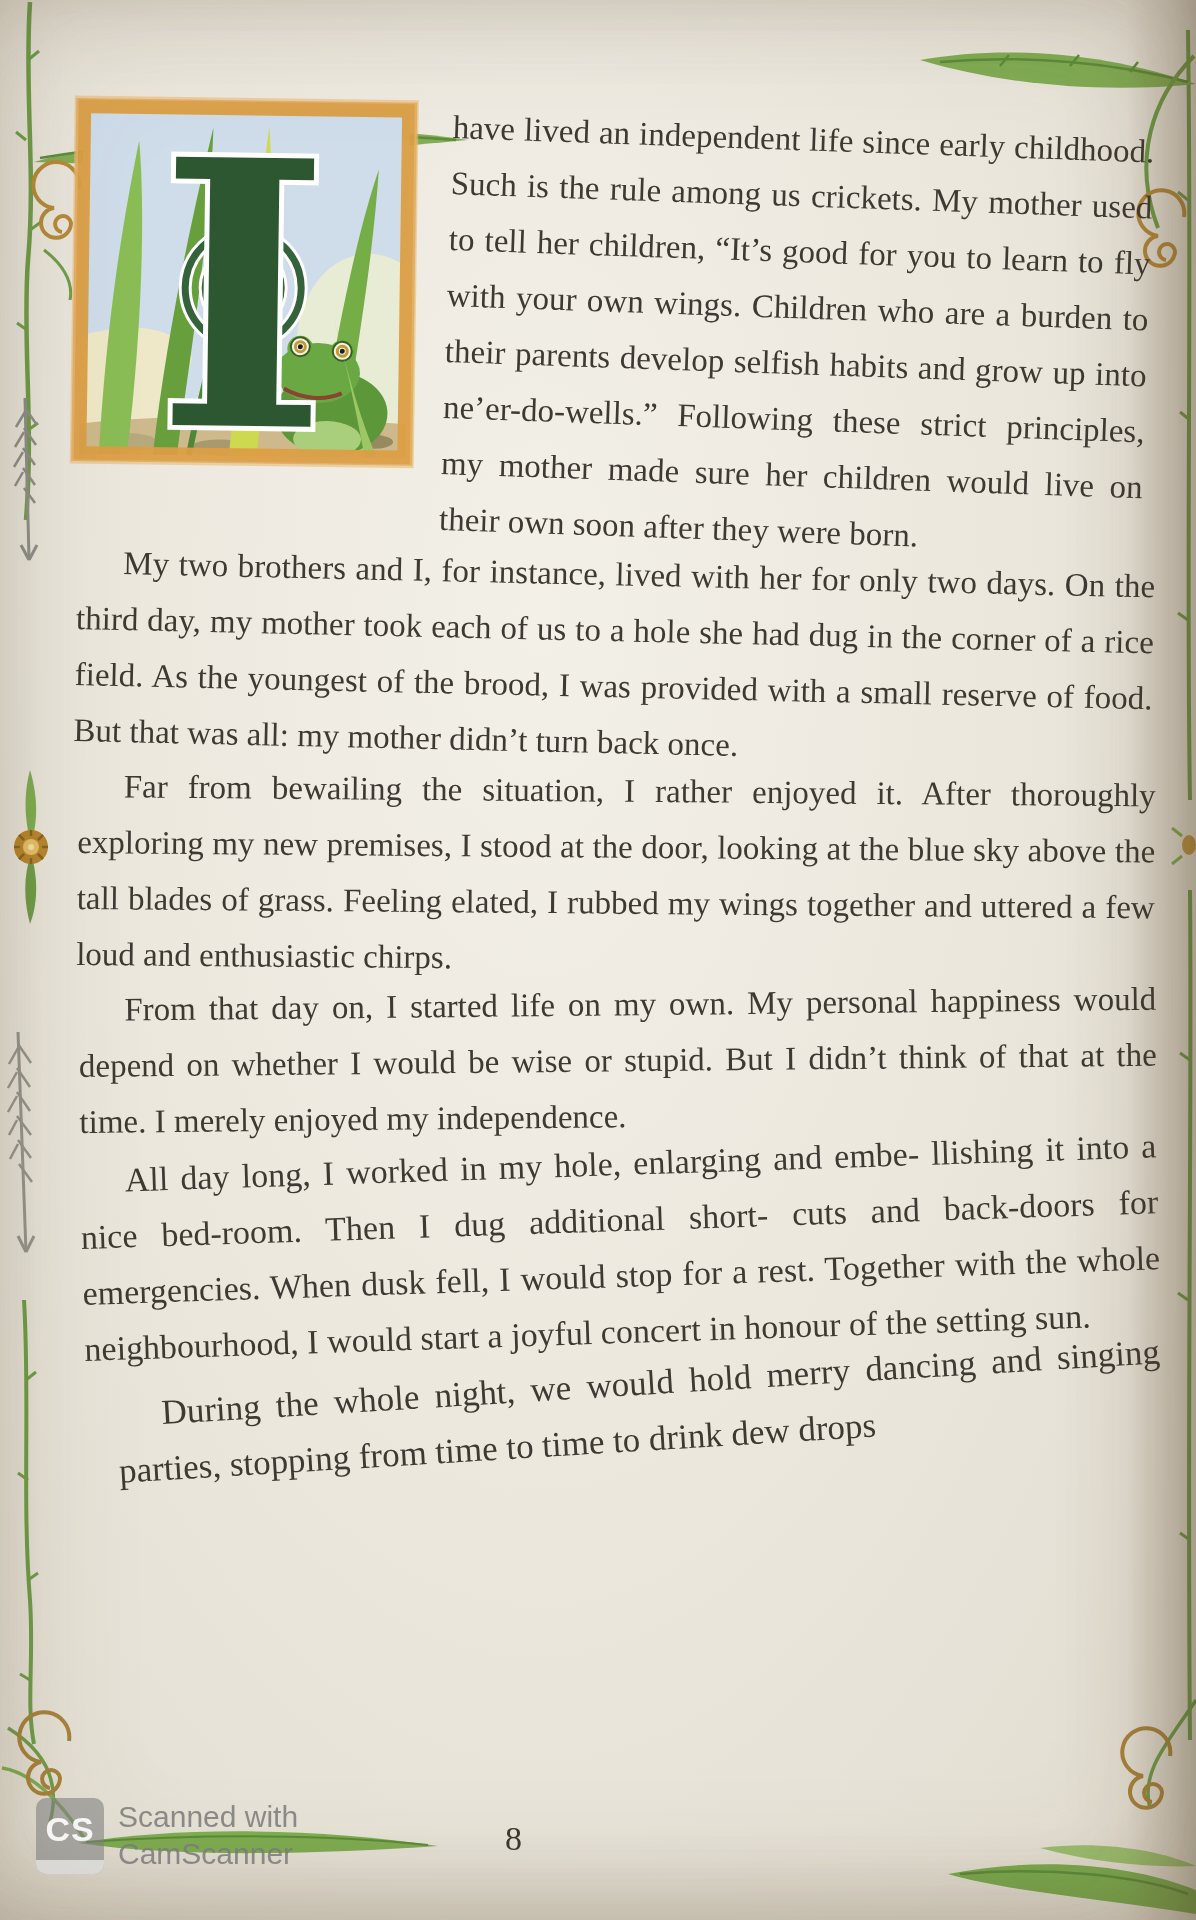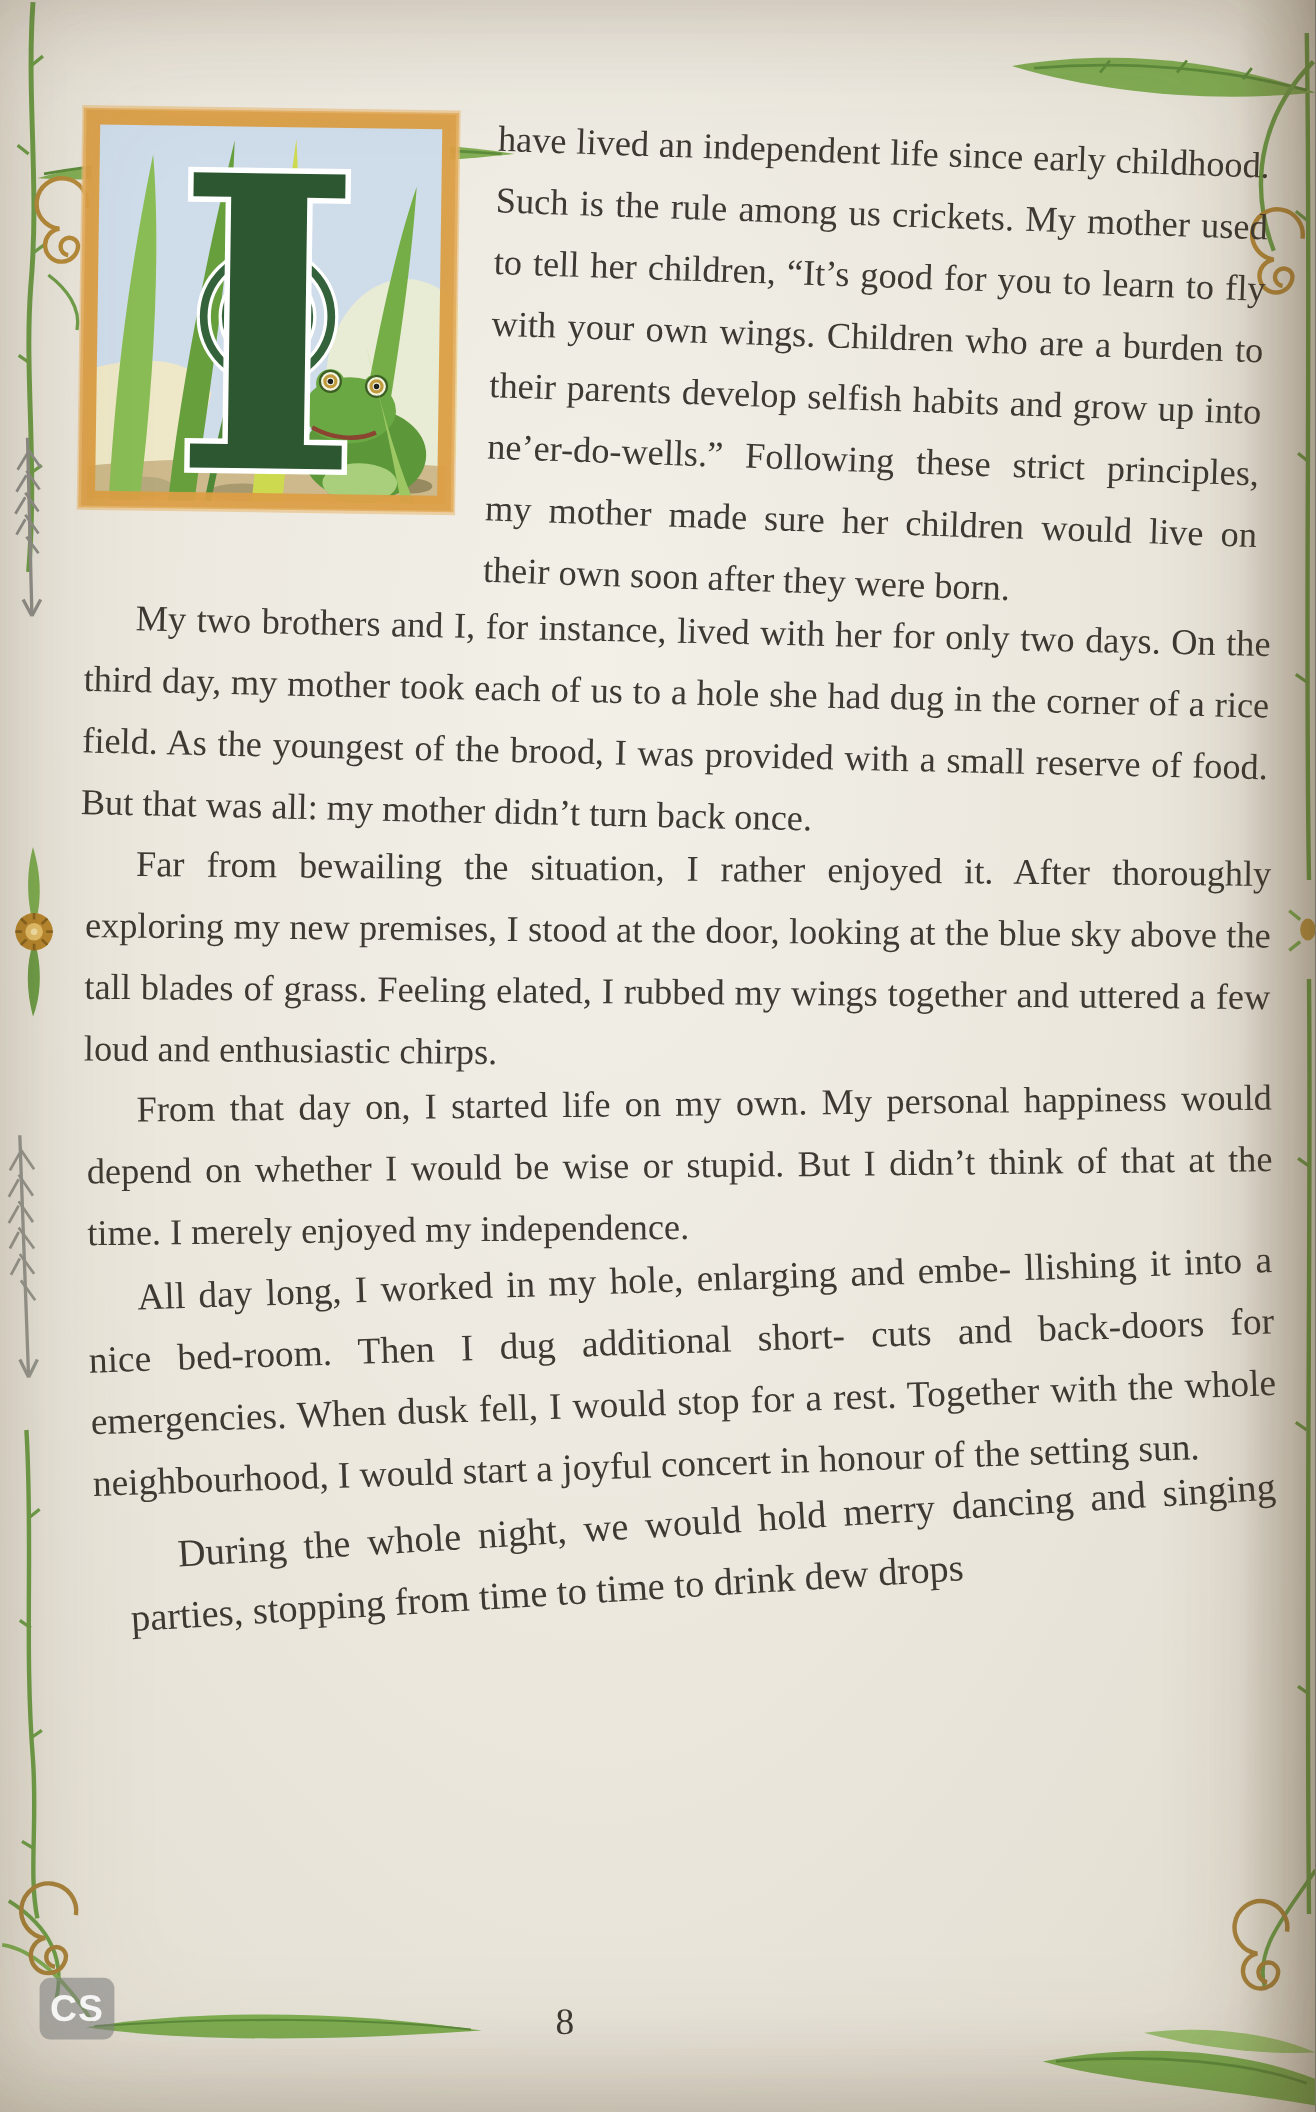--- a/index.html
+++ b/index.html
@@ -35,22 +35,22 @@
   }
   .page-number{
     position:absolute;left:505px;top:1820px;font-size:34px;color:#3e3a33;
     font-family:"Liberation Serif", serif;
   }
   .watermark{
     position:absolute;left:36px;top:1798px;display:flex;align-items:flex-start;gap:14px;
     font-family:"Liberation Sans", sans-serif;z-index:5;
   }
   .wm-logo{
-    width:68px;height:56px;border-radius:10px;overflow:hidden;
-    background:rgba(126,126,126,.58);display:flex;flex-direction:row;
+    width:68px;height:76px;border-radius:10px;overflow:hidden;
+    background:rgba(126,126,126,.58);display:flex;flex-direction:column;
   }
   .wm-cs{
     flex:1;display:flex;align-items:center;justify-content:center;
     color:rgba(252,252,252,.92);font-weight:bold;font-size:34px;letter-spacing:1px;
   }
   .wm-tab{height:14px;background:rgba(238,238,236,.72);}
   .wm-text{color:rgba(122,122,122,.85);font-size:30px;line-height:37px;}
 </style>
 </head>
 <body>
@@ -198,16 +198,20 @@
     <p class="para indent p6">During the whole night, we would hold merry dancing and singing parties, stopping from time to time to drink dew drops</p>
   </div>
 
   <div class="page-number">8</div>
 
   <div class="watermark">
     <div class="wm-logo">
       <div class="wm-cs">CS</div>
       <div class="wm-tab"></div>
     </div>
+    <div class="wm-text">
+      <div>Scanned with</div>
+      <div>CamScanner</div>
+    </div>
   </div>
 
   <div class="edge-shade"></div>
 </div>
 
 </body></html>

